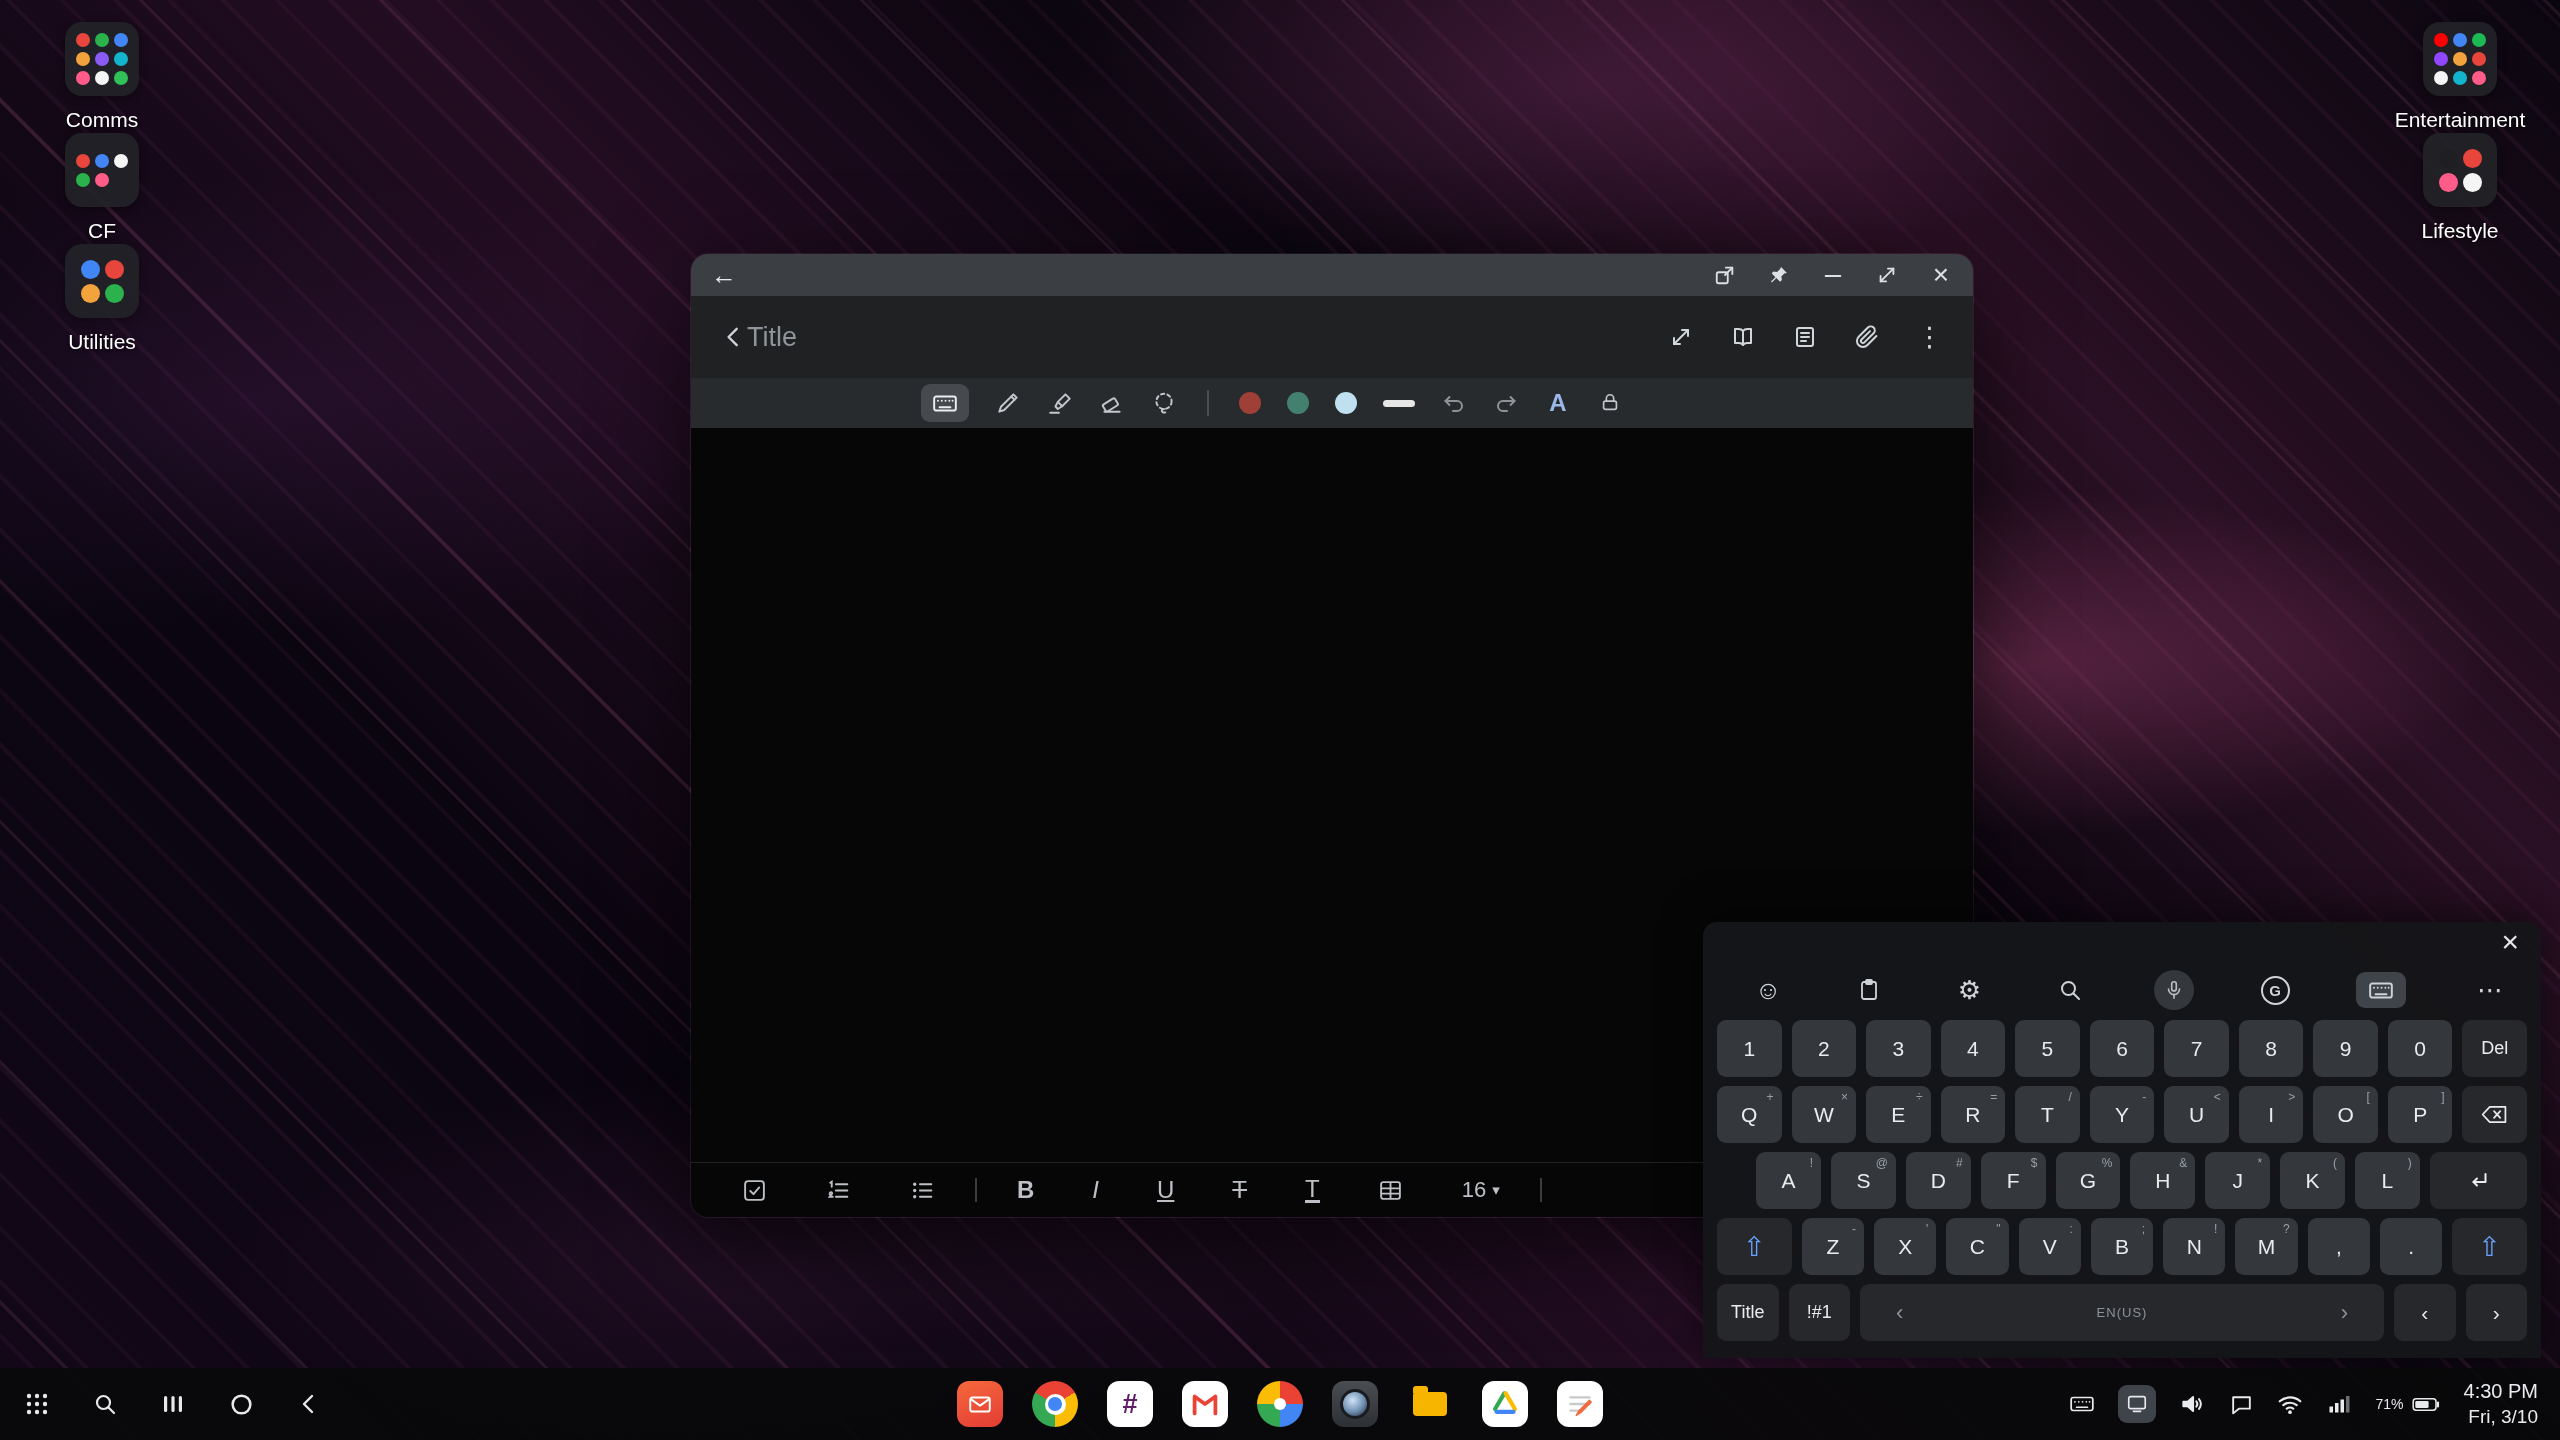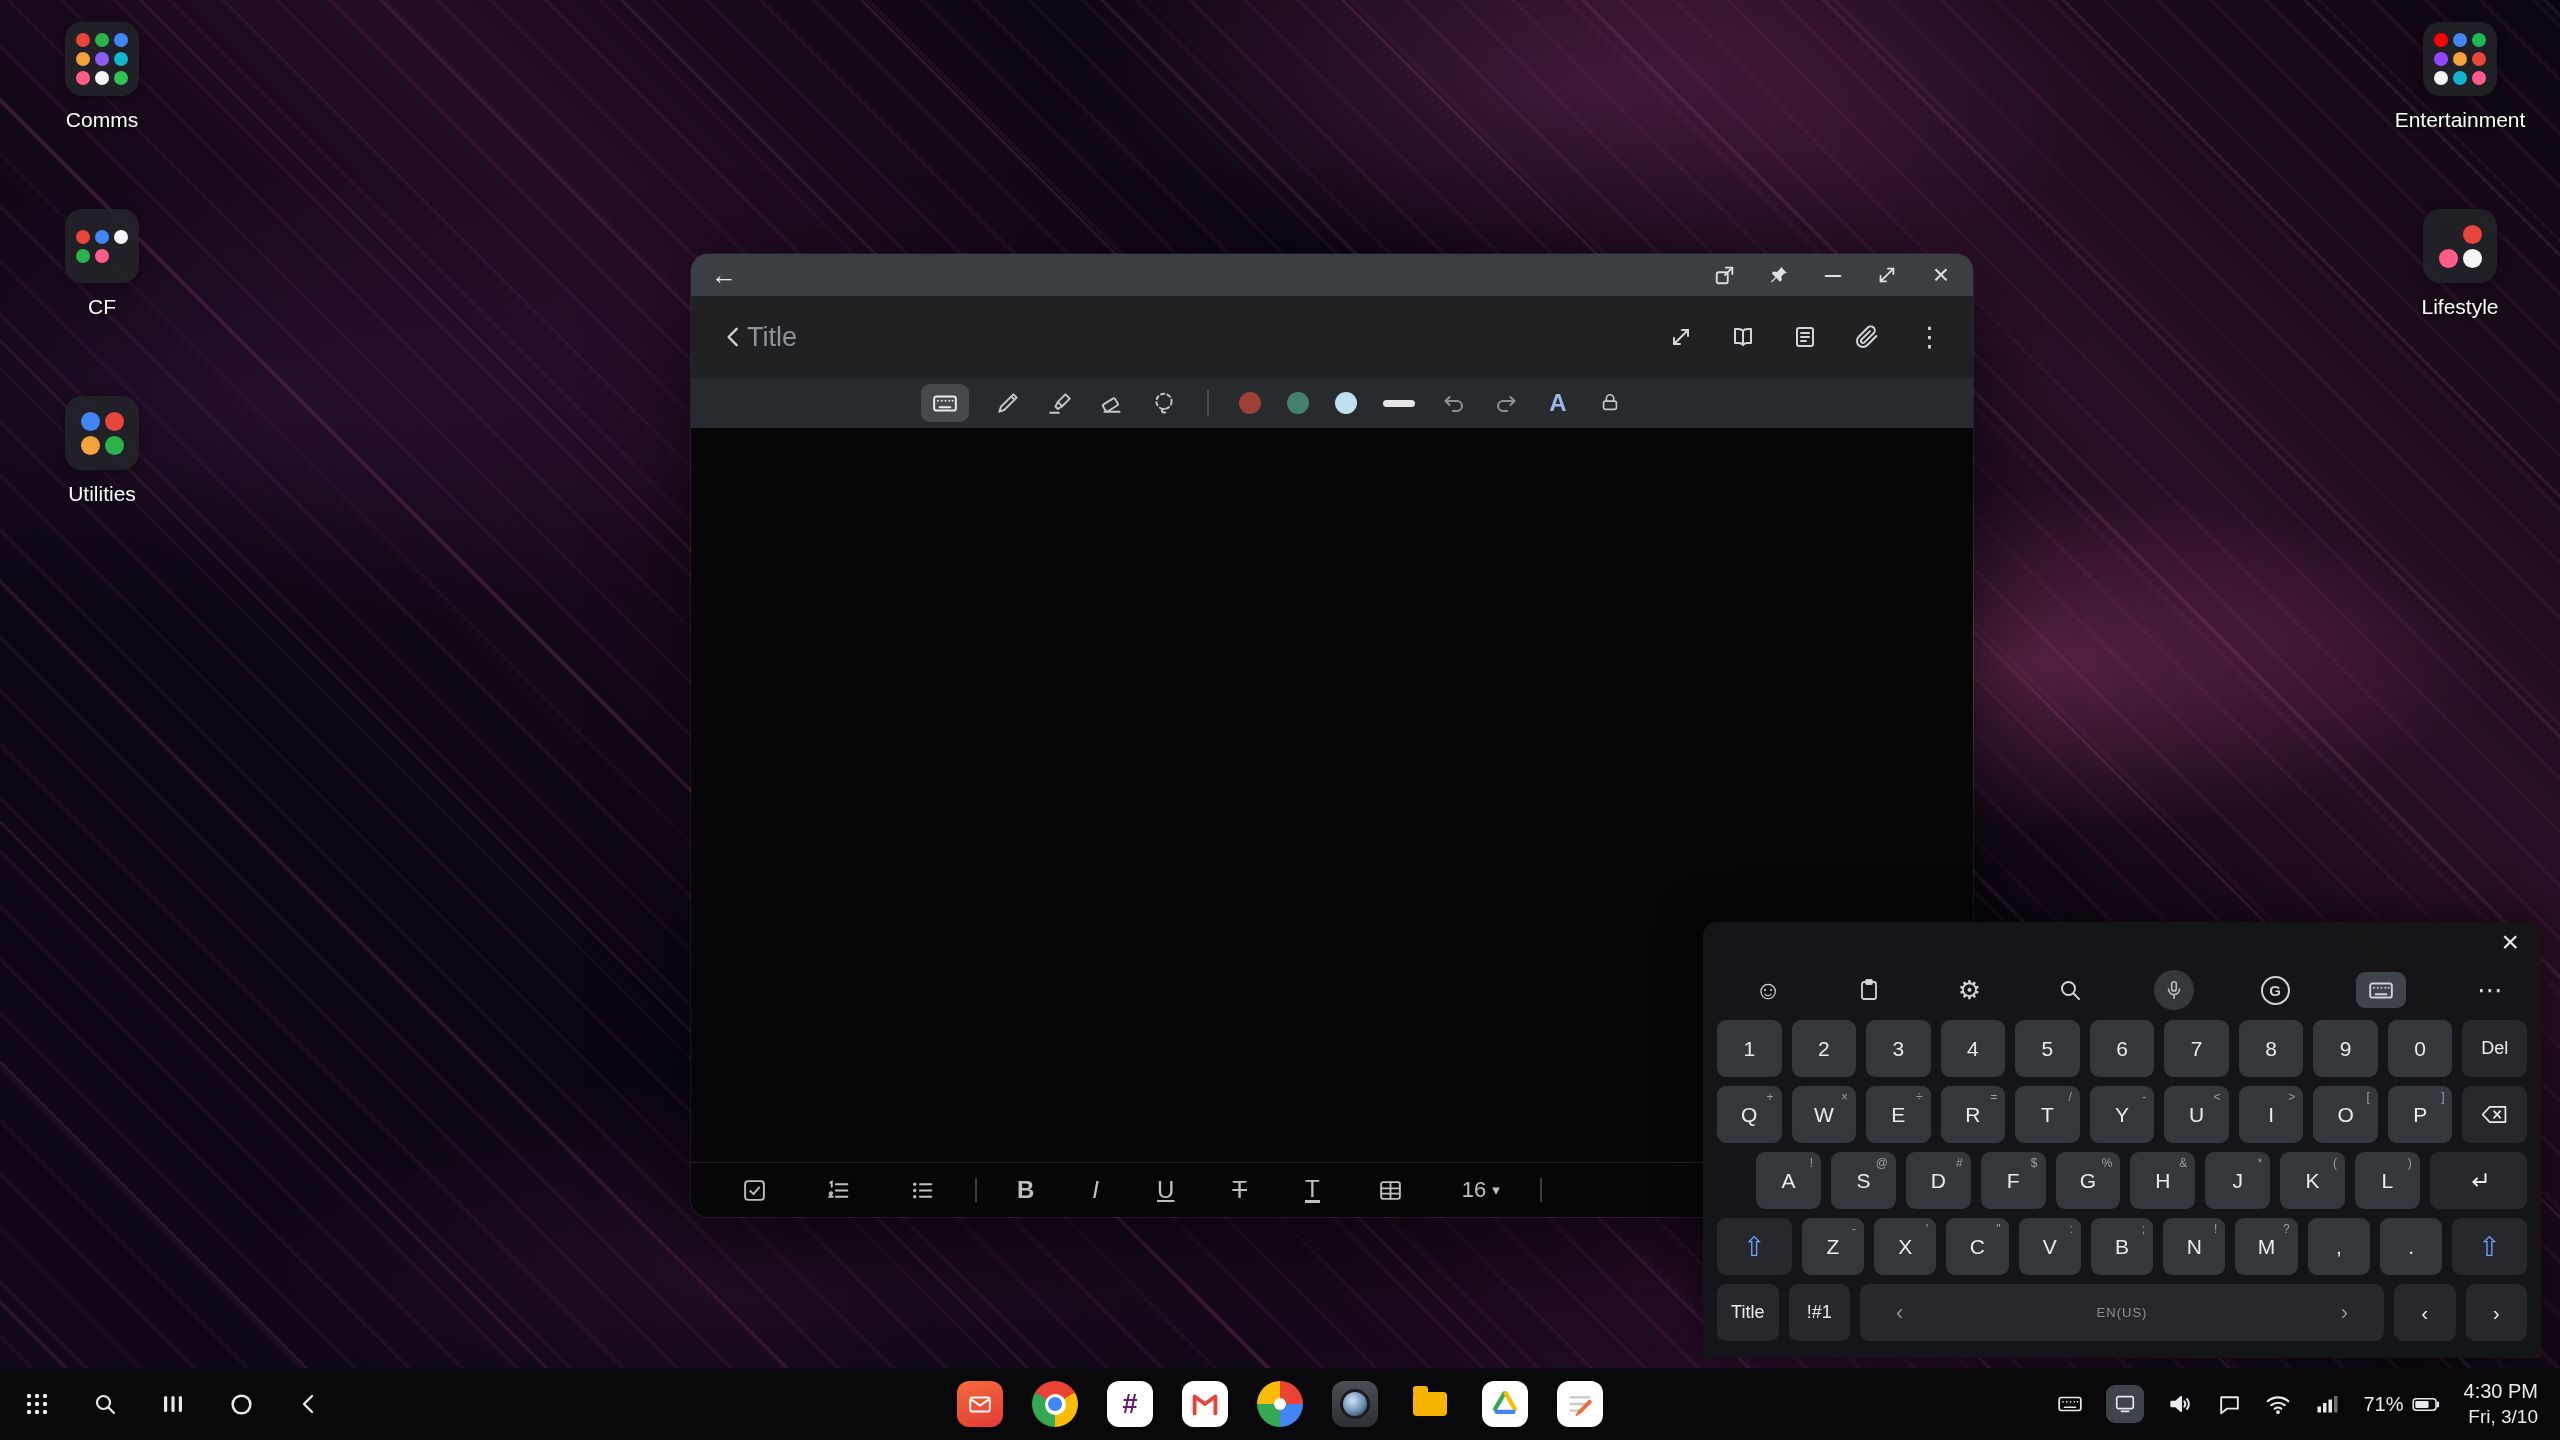--- a/index.html
+++ b/index.html
@@ -13,21 +13,21 @@
     background-image:
       radial-gradient(ellipse 760px 280px at 79% 46%, rgba(236,92,158,0.28), transparent 62%),
       radial-gradient(ellipse 900px 320px at 62% 6%, rgba(150,62,126,0.24), transparent 60%),
       radial-gradient(ellipse 1000px 380px at 10% 28%, rgba(96,42,104,0.22), transparent 60%),
       radial-gradient(ellipse 900px 320px at 30% 88%, rgba(128,52,112,0.18), transparent 60%),
       repeating-linear-gradient(45deg, rgba(0,0,0,0) 0 34px, rgba(198,92,164,0.07) 34px 38px, rgba(0,0,0,0) 38px 72px, rgba(124,52,112,0.10) 72px 76px),
       repeating-linear-gradient(45deg, rgba(0,0,0,0) 0 96px, rgba(255,142,192,0.10) 96px 99px, rgba(0,0,0,0) 99px 170px),
       linear-gradient(45deg, #130819 0%, #0a0510 26%, #230d22 46%, #0b0610 62%, #2a1024 78%, #0a0610 100%);}
 
   
-  .shortcut-col{position:absolute;top:22px;width:140px;display:flex;flex-direction:column;gap:76px;z-index:2;}
+  .shortcut-col{position:absolute;top:22px;width:140px;display:flex;flex-direction:column;z-index:2;}
   .shortcut-col.left{left:32px;}
   .shortcut-col.right{right:30px;}
   .shortcut{display:flex;flex-direction:column;align-items:center;}
   .tile{width:74px;height:74px;border-radius:17px;display:flex;align-items:center;justify-content:center;}
   .folder-tile{background:rgba(34,35,40,0.88);box-shadow:0 2px 8px rgba(0,0,0,0.4);}
   .news-tile{background:#fff;box-shadow:0 2px 8px rgba(0,0,0,0.4);}
   .dot-grid{display:grid;gap:5px;}
   .dot{border-radius:50%;display:block;}
   .cols-3 .dot{width:14px;height:14px;}
   .cols-2 .dot{width:19px;height:19px;}
@@ -115,21 +115,21 @@
   .photos{border-radius:50%;background:conic-gradient(#ea4335 0 90deg,#4285f4 0 180deg,#34a853 0 270deg,#fbbc05 0 360deg);}
   .p-core{width:12px;height:12px;border-radius:50%;background:#fff;}
   .email{background:linear-gradient(160deg,#f6693c,#e23c35);}
   .camera{background:linear-gradient(180deg,#4a4e53,#2c2f33);}
   .lens{width:24px;height:24px;border-radius:50%;background:radial-gradient(circle at 40% 35%,#cfe3f7,#6d8db0 55%,#1d2126);border:3px solid #191b1e;}
   .folder-shape{width:34px;height:24px;background:#f7b500;border-radius:3px 4px 4px 4px;position:relative;}
   .folder-shape::before{content:"";position:absolute;top:-6px;left:0;width:15px;height:7px;background:#f7b500;border-radius:3px 3px 0 0;}
   .slack-hash{font-size:27px;font-weight:bold;color:#611f69;}
   .tb-right{position:absolute;right:22px;top:0;height:72px;display:flex;align-items:center;gap:23px;color:#e8eaed;}
   .tray-pill{width:38px;height:38px;border-radius:9px;background:#3f434a;display:flex;align-items:center;justify-content:center;}
-  .batt-group{display:flex;align-items:center;gap:8px;font-size:20px;}
+  .batt-group{display:flex;align-items:center;gap:8px;font-size:14px;}
   .clock{display:flex;flex-direction:column;align-items:flex-end;line-height:25px;font-size:20px;}
   .clock .date{font-size:19px;}
 </style>
 </head>
 <body>
 
 <div class="screen">
   <div class="wallpaper"></div>
 
   <div class="shortcut-col left" id="shortcuts-left">

